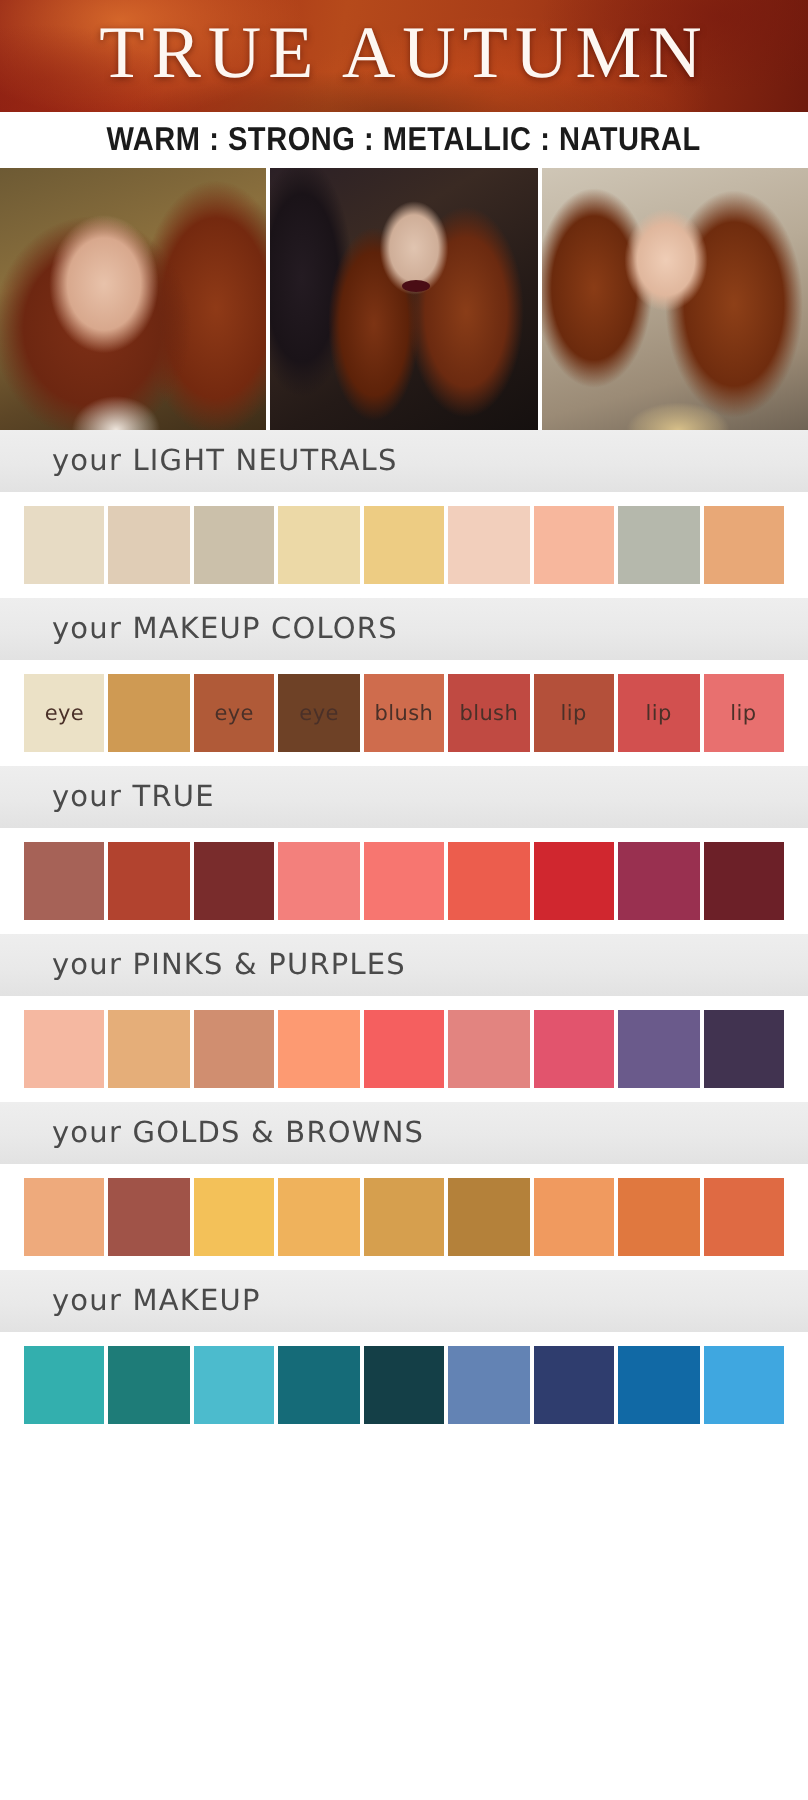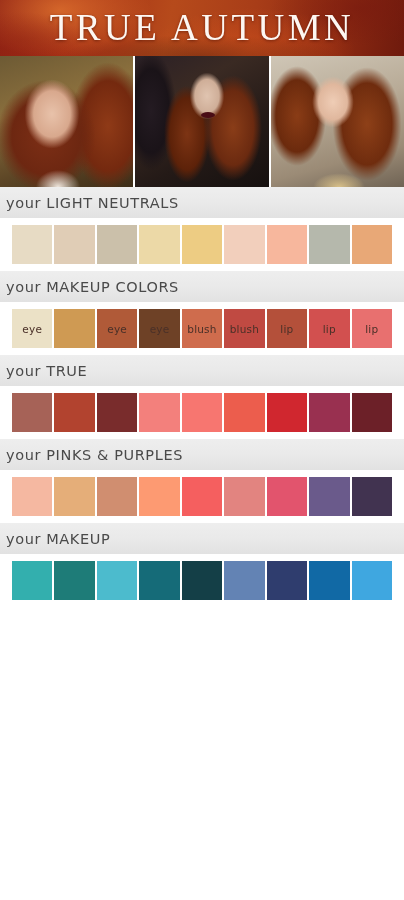--- a/index.html
+++ b/index.html
@@ -120,21 +120,21 @@
     position:absolute; left:40px; bottom:0; width:56px; height:22px;
     background: radial-gradient(ellipse 30px 16px at 50% 100%, #d8c089 0%, rgba(216,192,137,.25) 70%, rgba(216,192,137,0) 86%);
   }
 
   
   .section { width: 404px; background: #ffffff; }
   .section-header {
     width: 404px; height: 31px;
     background: linear-gradient(180deg, #eeeeee 0%, #e9e9e9 55%, #e2e2e2 100%);
     display: flex; align-items: center;
-    padding-left: 6px;
+    padding-left: 26px;
   }
   .section-header .lbl {
     font-family: "DejaVu Sans", sans-serif;
     font-size: 14.5px;
     letter-spacing: .6px;
     color: #4a4a4a;
     font-weight: 400;
     white-space: nowrap;
   }
   .section-header .lbl .your {
@@ -167,20 +167,23 @@
 </style>
 </head>
 <body>
 
 <div id="page">
 
   <div class="banner">
     <div class="banner-title">TRUE AUTUMN</div>
   </div>
 
+  <div class="subtitle-bar">
+    <div class="subtitle-text">WARM : STRONG : METALLIC : NATURAL</div>
+  </div>
 
   <div class="photo-strip">
     <div class="photo photo-1"></div>
     <div class="photo photo-2"></div>
     <div class="photo photo-3"></div>
   </div>
 
   <div id="sections-container">
       <div class="section">
         <div class="section-header">
@@ -257,20 +260,36 @@
           <div class="swatch" title="#fd9a72" style="background: rgb(253, 154, 114);"></div>
           <div class="swatch" title="#f55f5f" style="background: rgb(245, 95, 95);"></div>
           <div class="swatch" title="#e28480" style="background: rgb(226, 132, 128);"></div>
           <div class="swatch" title="#e2546d" style="background: rgb(226, 84, 109);"></div>
           <div class="swatch" title="#6a5a8b" style="background: rgb(106, 90, 139);"></div>
           <div class="swatch" title="#413350" style="background: rgb(65, 51, 80);"></div>
         </div>
       </div>
       <div class="section">
         <div class="section-header">
+          <div class="lbl"><span class="your">your</span> <span>GOLDS &amp; BROWNS</span></div>
+        </div>
+        <div class="swatch-row">
+          <div class="swatch" title="#eeaa7c" style="background: rgb(238, 170, 124);"></div>
+          <div class="swatch" title="#a05348" style="background: rgb(160, 83, 72);"></div>
+          <div class="swatch" title="#f3c159" style="background: rgb(243, 193, 89);"></div>
+          <div class="swatch" title="#efb25c" style="background: rgb(239, 178, 92);"></div>
+          <div class="swatch" title="#d69f4e" style="background: rgb(214, 159, 78);"></div>
+          <div class="swatch" title="#b4813a" style="background: rgb(180, 129, 58);"></div>
+          <div class="swatch" title="#f09a5f" style="background: rgb(240, 154, 95);"></div>
+          <div class="swatch" title="#e0783f" style="background: rgb(224, 120, 63);"></div>
+          <div class="swatch" title="#df6a43" style="background: rgb(223, 106, 67);"></div>
+        </div>
+      </div>
+      <div class="section">
+        <div class="section-header">
           <div class="lbl"><span class="your">your</span> <span>MAKEUP</span></div>
         </div>
         <div class="swatch-row">
           <div class="swatch" title="#33afae" style="background: rgb(51, 175, 174);"></div>
           <div class="swatch" title="#1e7c78" style="background: rgb(30, 124, 120);"></div>
           <div class="swatch" title="#4cbbcd" style="background: rgb(76, 187, 205);"></div>
           <div class="swatch" title="#156b78" style="background: rgb(21, 107, 120);"></div>
           <div class="swatch" title="#143f47" style="background: rgb(20, 63, 71);"></div>
           <div class="swatch" title="#6383b4" style="background: rgb(99, 131, 180);"></div>
           <div class="swatch" title="#2f3d6e" style="background: rgb(47, 61, 110);"></div>

